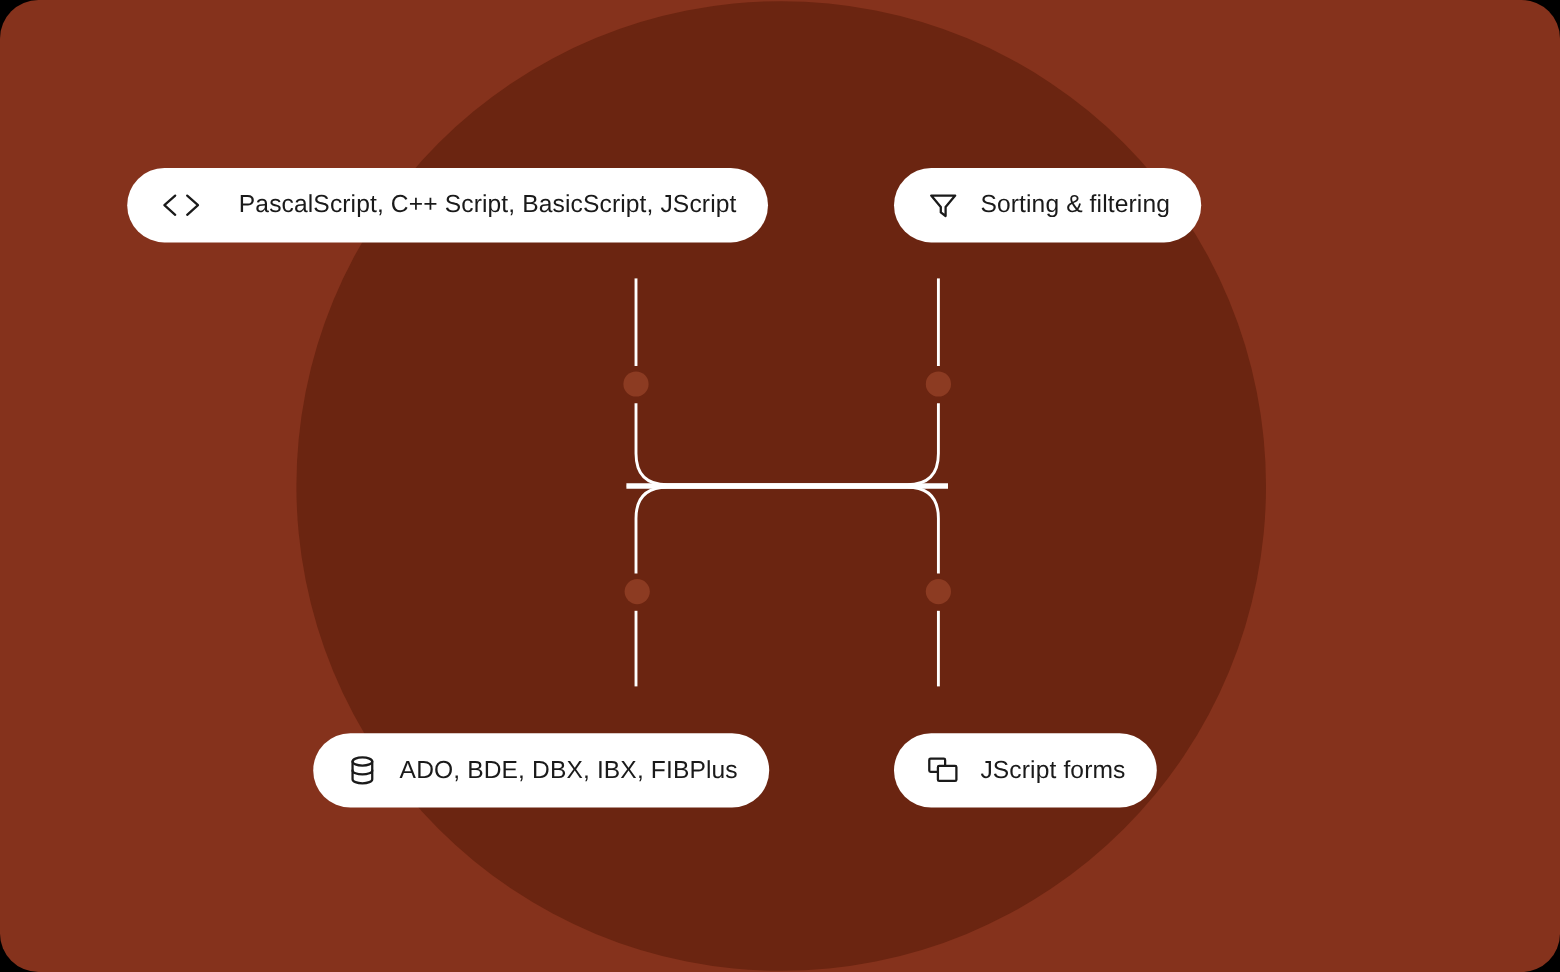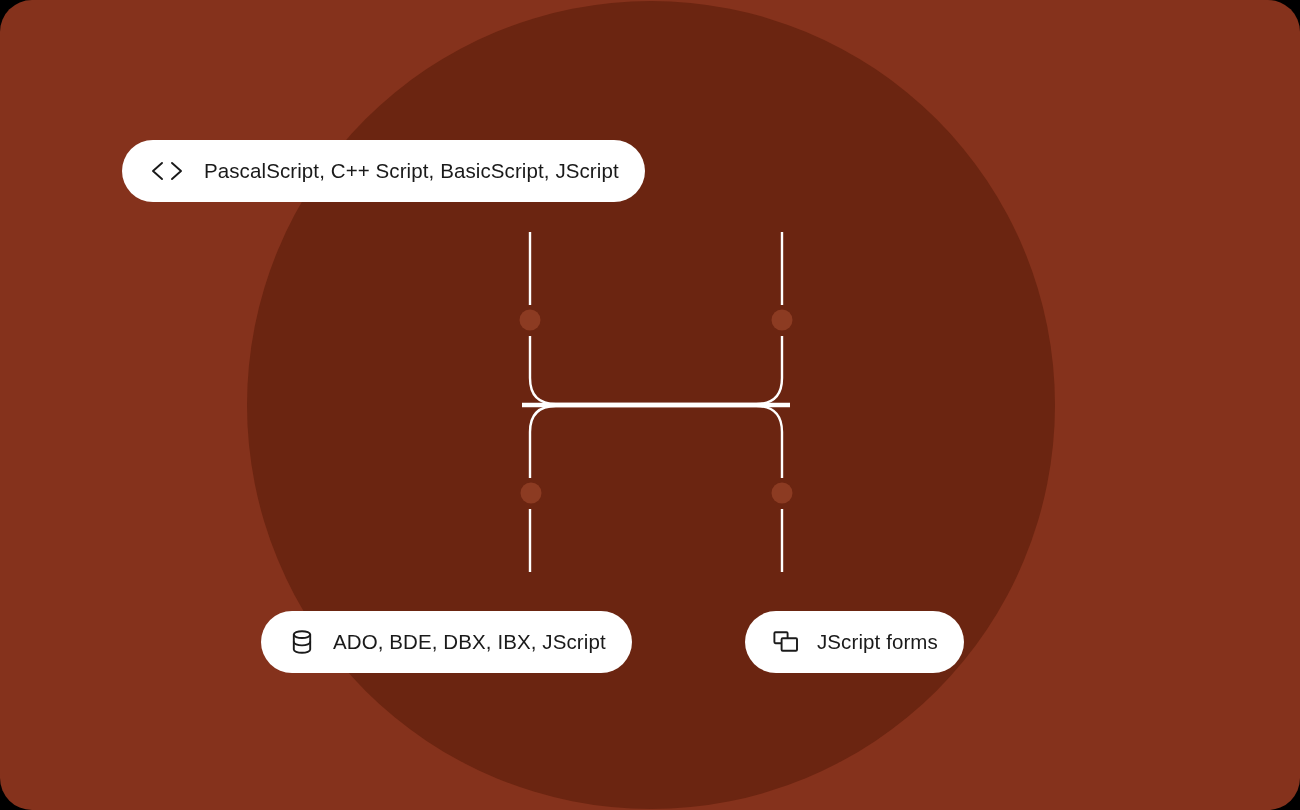--- a/index.html
+++ b/index.html
@@ -64,21 +64,21 @@
     flex: 0 0 auto;
     margin-right: 16px;
   }
   .pill .plabel {
     font-size: 20.5px;
     color: #1a1a1a;
     letter-spacing: 0.1px;
     line-height: 1;
   }
 
-  #pill-scripting { left: 122px; top: 140px; }
+  #pill-scripting { left: 106px; top: 140px; gap: 11px; }
   #pill-sorting   { left: 745px; top: 140px; }
   #pill-database  { left: 261px; top: 611px; }
   #pill-dialog    { left: 745px; top: 611px; }
 
   #pill-scripting .picon { width: 38px; margin-right: 18px; }
 </style>
 </head>
 <body>
 
 <div id="stage">
@@ -113,30 +113,38 @@
   <div class="pill" id="pill-scripting">
     <span class="picon">
       <svg width="38" height="24" viewBox="0 0 38 24" xmlns="http://www.w3.org/2000/svg" fill="none" stroke="#1a1a1a" stroke-width="1.9" stroke-linecap="round" stroke-linejoin="round">
         <polyline points="14,4 5,12 14,20"></polyline>
         <polyline points="24,4 33,12 24,20"></polyline>
       </svg>
     </span>
     <span class="plabel">PascalScript, C++ Script, BasicScript, JScript</span>
   </div>
 
+  <div class="pill" id="pill-sorting">
+    <span class="picon">
+      <svg width="26" height="26" viewBox="0 0 26 26" xmlns="http://www.w3.org/2000/svg" fill="none" stroke="#1a1a1a" stroke-width="1.9" stroke-linecap="round" stroke-linejoin="round">
+        <path d="M3,5 L23,5 L15,14.5 L15,22 L11,19 L11,14.5 Z"></path>
+      </svg>
+    </span>
+    <span class="plabel">Sorting &amp; filtering</span>
+  </div>
 
   <div class="pill" id="pill-database">
     <span class="picon">
       <svg width="26" height="26" viewBox="0 0 26 26" xmlns="http://www.w3.org/2000/svg" fill="none" stroke="#1a1a1a" stroke-width="1.9" stroke-linecap="round" stroke-linejoin="round">
         <ellipse cx="13" cy="5.6" rx="8.2" ry="3.4"></ellipse>
         <path d="M4.8,5.6 L4.8,20.4 C4.8,22.3 8.5,23.8 13,23.8 C17.5,23.8 21.2,22.3 21.2,20.4 L21.2,5.6"></path>
         <path d="M4.8,13 C4.8,14.9 8.5,16.4 13,16.4 C17.5,16.4 21.2,14.9 21.2,13"></path>
       </svg>
     </span>
-    <span class="plabel">ADO, BDE, DBX, IBX, JScript</span>
+    <span class="plabel">ADO, BDE, DBX, IBX, FIBPlus</span>
   </div>
 
   <div class="pill" id="pill-dialog">
     <span class="picon">
       <svg width="28" height="26" viewBox="0 0 28 26" xmlns="http://www.w3.org/2000/svg" fill="none" stroke="#1a1a1a" stroke-width="1.9" stroke-linecap="round" stroke-linejoin="round">
         <rect x="2.4" y="3.2" width="13.2" height="11" rx="1.1"></rect>
         <rect x="9.6" y="9.2" width="15.4" height="12.6" rx="1.1" fill="#ffffff"></rect>
       </svg>
     </span>
     <span class="plabel">JScript forms</span>

